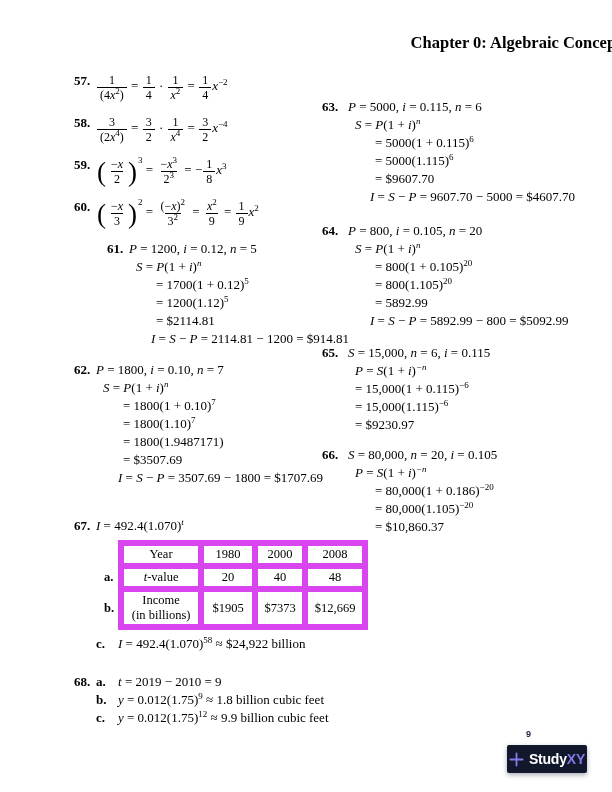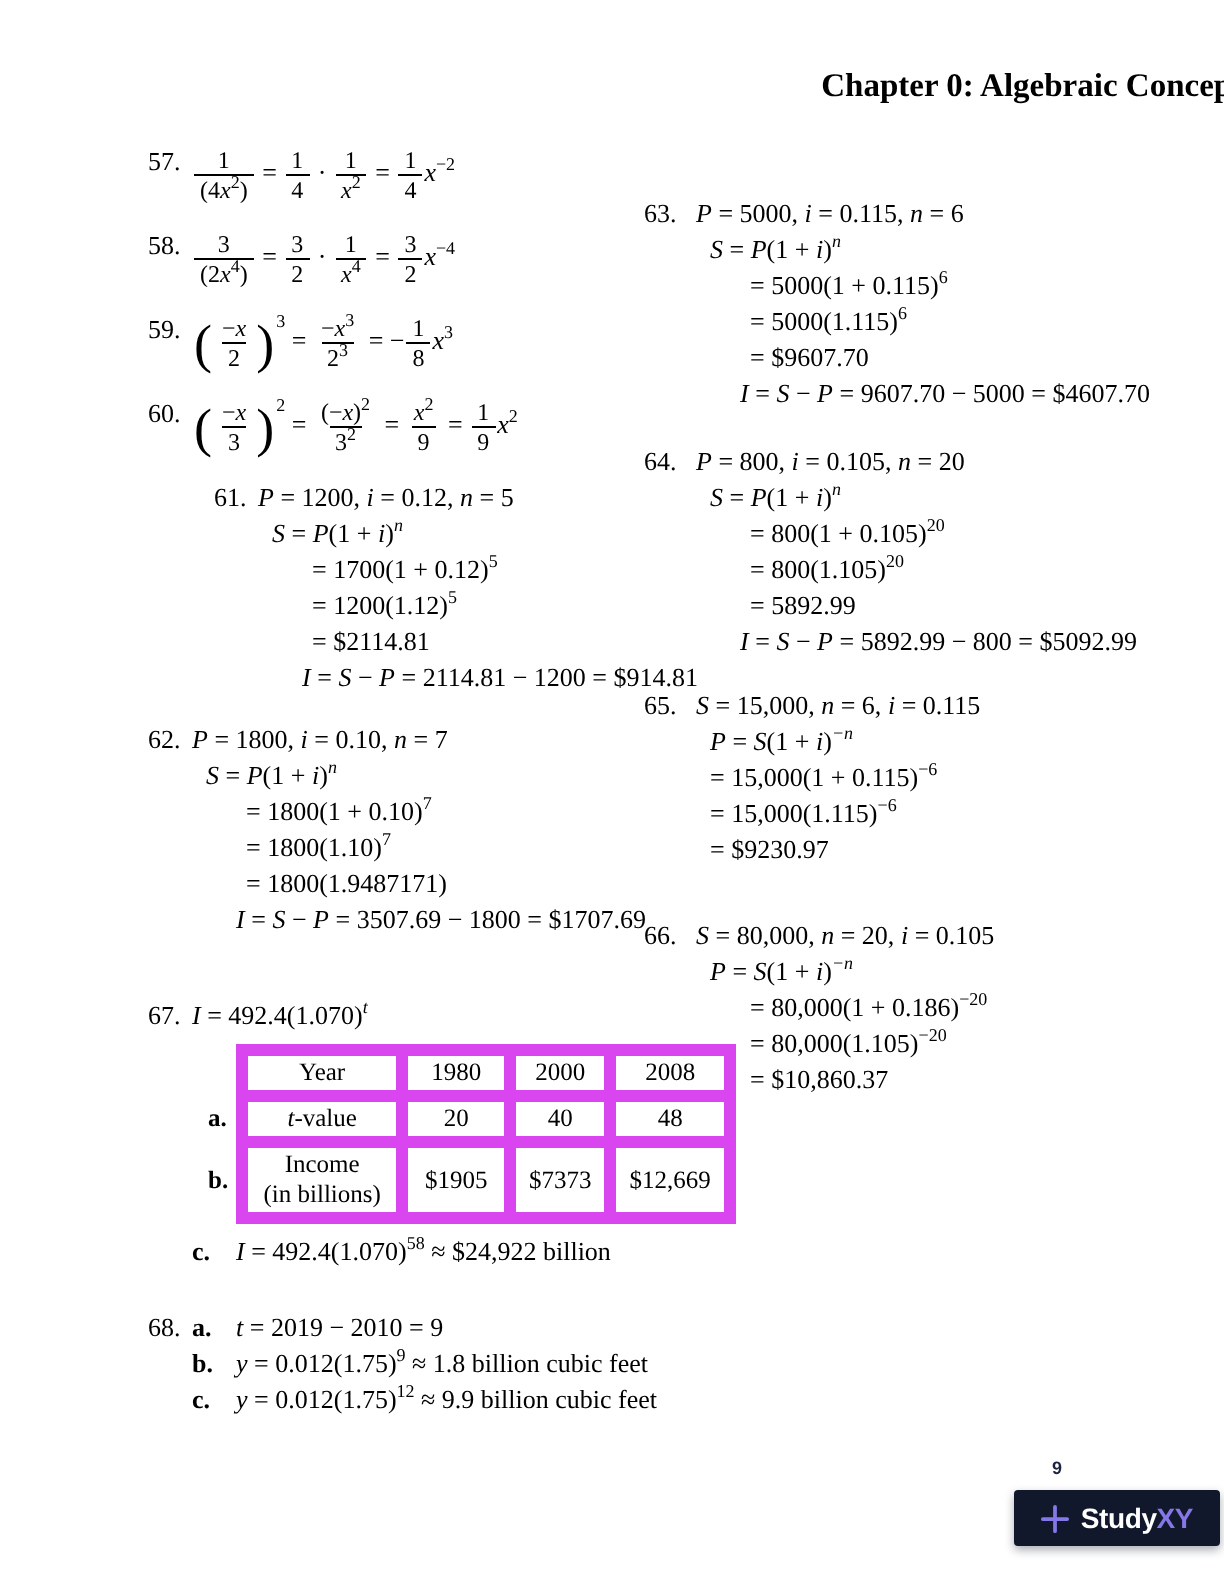--- a/index.html
+++ b/index.html
@@ -11,21 +11,21 @@
   }
   .title {
     position:absolute; top:33px; left:16px; width:100%;
     text-align:right; font-size:16.5px; font-weight:bold; margin:0;
   }
   .col { position:absolute; }
   .col-left  { left:74px; top:72px;  width:252px; }
   .col-right { left:322px; top:66px; width:262px; }
 
   .problem { display:flex; align-items:flex-start; margin-bottom:10px; }
-  .pnum { font-weight:normal; width:22px; flex-shrink:0; line-height:16px; padding-top:1px; }
+  .pnum { font-weight:bold; width:22px; flex-shrink:0; line-height:16px; padding-top:1px; }
   .col-right .pnum { width:26px; }
   .pbody { flex:1; }
 
   .mline { line-height:15px; padding:1px 0; margin-bottom:1px; white-space:nowrap; }
   .ind0 { padding-left:0; }
   .ind1 { padding-left:7px; }
   .ind2 { padding-left:27px; }
   .ind3 { padding-left:22px; }
 
   .mt { font-style:normal; }
@@ -52,29 +52,29 @@
   .t67 td:nth-child(3) { min-width:36px; }
   .t67 td:nth-child(4) { min-width:32px; }
   .t67 td:nth-child(5) { min-width:42px; }
 
   [data-name="problem-61"] { margin-bottom:13px;margin-left:33px; }
   [data-name="problem-62"] { margin-bottom:0; }
   [data-name="problem-67"] { margin-top:30px; margin-bottom:2px; }
   [data-name="problem-68"] { margin-top:20px; }
   [data-name="problem-63"] { margin-bottom:16px;margin-top:32px; }
   [data-name="problem-64"] { margin-bottom:14px; }
-  [data-name="problem-65"] { margin-bottom:25px; }
+  [data-name="problem-65"] { margin-bottom:12px; }
   [data-name="problem-66"] { margin-bottom:0; }
 
   .page-num {
     position:absolute; left:526px; top:729px; font-size:9px; font-weight:bold;
     color:#1c2340; font-family:"Liberation Sans",sans-serif;
   }
   .logo {
-    position:absolute; left:507px; top:745px; width:103px; height:28px;
+    position:absolute; left:507px; top:745px; width:80px; height:28px;
     border-radius:2px; display:flex; align-items:center; justify-content:center;
     gap:5px; box-shadow:0 2px 5px rgba(15,20,45,0.35);
     font-family:"Liberation Sans",sans-serif;
   }
   .logo .word { font-size:14px; font-weight:bold; letter-spacing:-0.2px; }
 </style>
 </head>
 <body>
 
 <div class="page" data-name="document-page">
@@ -162,20 +162,21 @@
         </div>
       </div>
       <div class="problem" data-name="problem-62">
         <div class="pnum" data-name="problem-number">62.</div>
         <div class="pbody" data-name="problem-body">
           <div class="mline ind0" data-name="math-line"><span class="mv" data-name="math-variable">P</span><span class="mt" data-name="math-text"> = 1800, </span><span class="mv" data-name="math-variable">i</span><span class="mt" data-name="math-text"> = 0.10, </span><span class="mv" data-name="math-variable">n</span><span class="mt" data-name="math-text"> = 7</span></div>
           <div class="mline ind1" data-name="math-line"><span class="mv" data-name="math-variable">S</span><span class="mt" data-name="math-text"> = </span><span class="mv" data-name="math-variable">P</span><span class="mt" data-name="math-text">(1 + </span><span class="mv" data-name="math-variable">i</span><span class="mt" data-name="math-text">)</span><sup class="msi" data-name="superscript">n</sup></div>
           <div class="mline ind2" data-name="math-line"><span class="mt" data-name="math-text">= 1800(1 + 0.10)</span><sup class="ms" data-name="superscript">7</sup></div>
           <div class="mline ind2" data-name="math-line"><span class="mt" data-name="math-text">= 1800(1.10)</span><sup class="ms" data-name="superscript">7</sup></div>
           <div class="mline ind2" data-name="math-line"><span class="mt" data-name="math-text">= 1800(1.9487171)</span></div>
+          <div class="mline ind2" data-name="math-line"><span class="mt" data-name="math-text">= $3507.69</span></div>
           <div class="mline ind3" data-name="math-line"><span class="mv" data-name="math-variable">I</span><span class="mt" data-name="math-text"> = </span><span class="mv" data-name="math-variable">S</span><span class="mt" data-name="math-text"> − </span><span class="mv" data-name="math-variable">P</span><span class="mt" data-name="math-text"> = 3507.69 − 1800 = $1707.69</span></div>
         </div>
       </div>
       <div class="problem" data-name="problem-67">
         <div class="pnum" data-name="problem-number">67.</div>
         <div class="pbody" data-name="problem-body">
           <div class="mline ind0" data-name="math-line"><span class="mv" data-name="math-variable">I</span><span class="mt" data-name="math-text"> = 492.4(1.070)</span><sup class="msi" data-name="superscript">t</sup></div>
           <table class="t67" data-name="solution-table">
             <tbody>
               <tr data-name="table-header-row">

